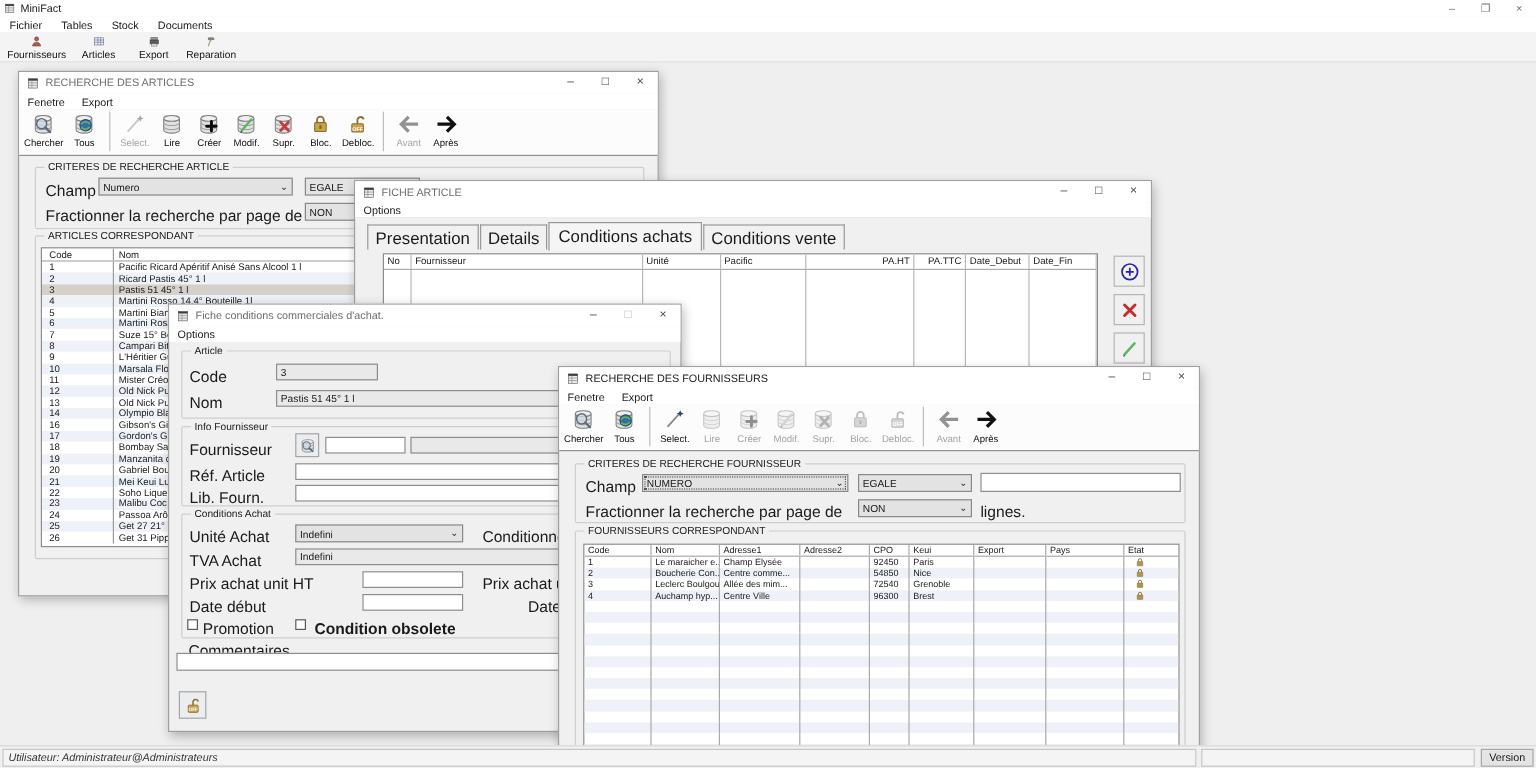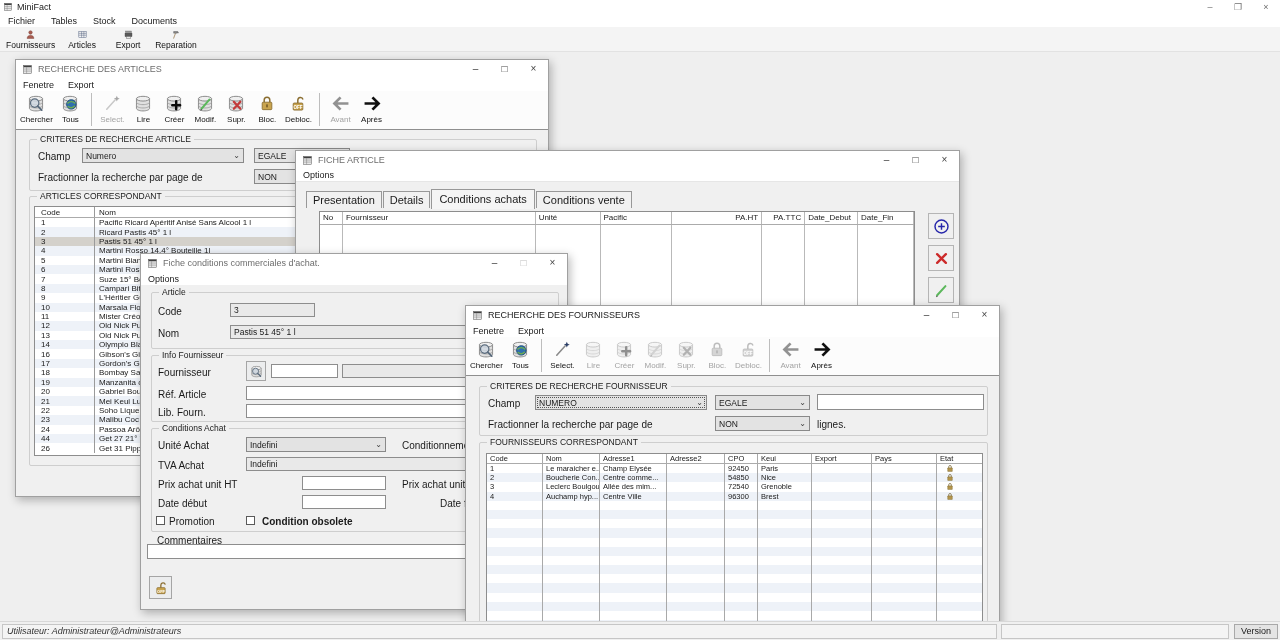--- a/index.html
+++ b/index.html
@@ -38,21 +38,21 @@
   .toolbar .tbtn{display:flex;flex-direction:column;align-items:center;min-width:31px;padding:1px 2px 0;}
   .toolbar .tic{width:22px;height:21px;display:flex;}
   .toolbar .tlb{font-size:8px;color:#111;margin-top:1px;white-space:nowrap;}
   .tbtn.dis .tlb{color:#a3a3a3;}
   .tbtn.dis .tic{filter:grayscale(1) opacity(.45);}
   .tsep{width:1px;height:33px;background:#bdbdbd;margin:1px 5px 0;}
 
   
   .grp{position:absolute;border:1px solid #cecece;border-radius:2px;}
   .grp>.gt{position:absolute;top:-6px;left:7px;background:#f0f0f0;padding:0 3px;font-size:8.5px;color:#202020;white-space:nowrap;}
-  .lbl{position:absolute;font-size:10px;color:#1a1a1a;white-space:nowrap;}
+  .lbl{position:absolute;font-size:13px;color:#1a1a1a;white-space:nowrap;}
 
   
   .combo{position:absolute;height:15px;background:#e3e3e3;border:1px solid #898989;display:flex;align-items:center;font-size:8.5px;padding:0 3px;}
   .combo .cval{overflow:hidden;white-space:nowrap;}
   .combo .chev{margin-left:auto;font-size:8px;color:#3f3f3f;line-height:8px;}
   .combo.focused{outline:1px dotted #555;outline-offset:-3px;}
   .field{position:absolute;height:14px;background:#fff;border:1px solid #8d8d8d;font-size:8.5px;display:flex;align-items:center;padding:0 3px;}
   .field.ro{background:#e9e9e9;}
   .chk{position:absolute;width:9px;height:9px;background:#fff;border:1px solid #5a5a5a;}
 
@@ -72,21 +72,21 @@
   .fa-head{display:flex;height:13px;border-bottom:1px solid #ababab;font-size:8px;flex:none;}
   .fa-body{display:flex;flex:1;}
   .fac{border-right:1px solid #b9b9b9;padding:1px 3px;overflow:hidden;white-space:nowrap;}
   .fac.ra{text-align:right;}
   .fac.body{padding:0 3px;}
   .fa-btn{position:absolute;width:26px;height:26px;background:#f0f0f0;border:1px solid #b5b5b5;display:flex;align-items:center;justify-content:center;}
   .fa-btn svg{width:19px;height:19px;}
 
   
   .tabs{position:absolute;display:flex;align-items:flex-end;height:18px;}
-  .tab{border:1px solid #989898;border-bottom:none;background:#f1f1f1;font-size:11px;padding:2px 6px 2px;margin-right:1px;white-space:nowrap;}
+  .tab{border:1px solid #989898;border-bottom:none;background:#f1f1f1;font-size:14px;padding:2px 6px 2px;margin-right:1px;white-space:nowrap;}
   .tab.active{background:#f5f5f5;padding:3px 7px 4px;margin-bottom:-1px;}
 
   
   .fo-grid{position:absolute;background:#fff;border:1px solid #8d8d8d;overflow:hidden;}
   .fo-head{display:flex;height:10px;border-bottom:1px solid #ababab;font-size:7.5px;}
   .forow{display:flex;height:9.2px;font-size:7.5px;align-items:center;}
   .forow:nth-child(even){background:#eef2f8;}
   .foc{border-right:1px solid #a9a9a9;height:100%;padding:0 2px 0 3px;overflow:hidden;white-space:nowrap;display:flex;align-items:center;flex:none;}
   .fo-head .foc{align-items:center;}
   .foc.etat svg{width:8px;height:9px;margin-left:6px;}
@@ -410,21 +410,21 @@
             </div>
             <div class="arow">
               <span class="ac c1">23</span>
               <span class="ac c2">Malibu Coc</span>
             </div>
             <div class="arow">
               <span class="ac c1">24</span>
               <span class="ac c2">Passoa Arôn</span>
             </div>
             <div class="arow">
-              <span class="ac c1">44</span>
+              <span class="ac c1">25</span>
               <span class="ac c2">Get 27 21° 7</span>
             </div>
             <div class="arow">
               <span class="ac c1">26</span>
               <span class="ac c2">Get 31 Pipp</span>
             </div>
           </div>
       </div>
     </div>
   </div>

